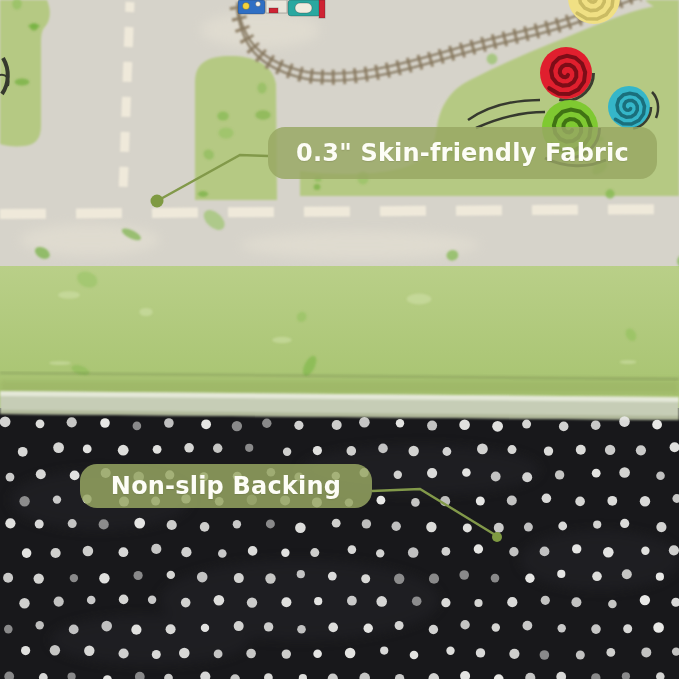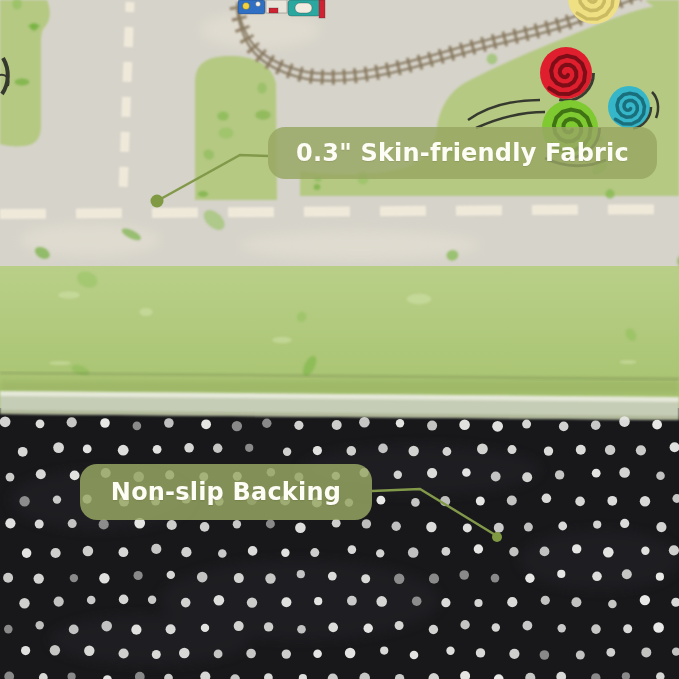--- a/index.html
+++ b/index.html
@@ -12,21 +12,21 @@
     position:absolute;display:flex;align-items:center;justify-content:center;
     background:rgba(152,167,99,0.83);
     border-radius:17px;
     color:#fdfdf6;
     font-weight:bold;
     white-space:nowrap;
     text-shadow:0 1px 1px rgba(60,70,30,0.15);
     letter-spacing:0.2px;
   }
   .callout.top{left:268px;top:127px;width:389px;height:52px;font-size:24px;}
-  .callout.bottom{left:80px;top:464px;width:292px;height:56px;font-size:24px;}
+  .callout.bottom{left:80px;top:464px;width:292px;height:44px;font-size:24px;}
 </style>
 </head>
 <body>
 
 <div class="stage">
 
   <svg viewBox="0 0 679 679" width="679" height="679">
     <defs>
       <filter id="f1" x="-20%" y="-20%" width="140%" height="140%">
           <feGaussianBlur stdDeviation="1.2"></feGaussianBlur>

